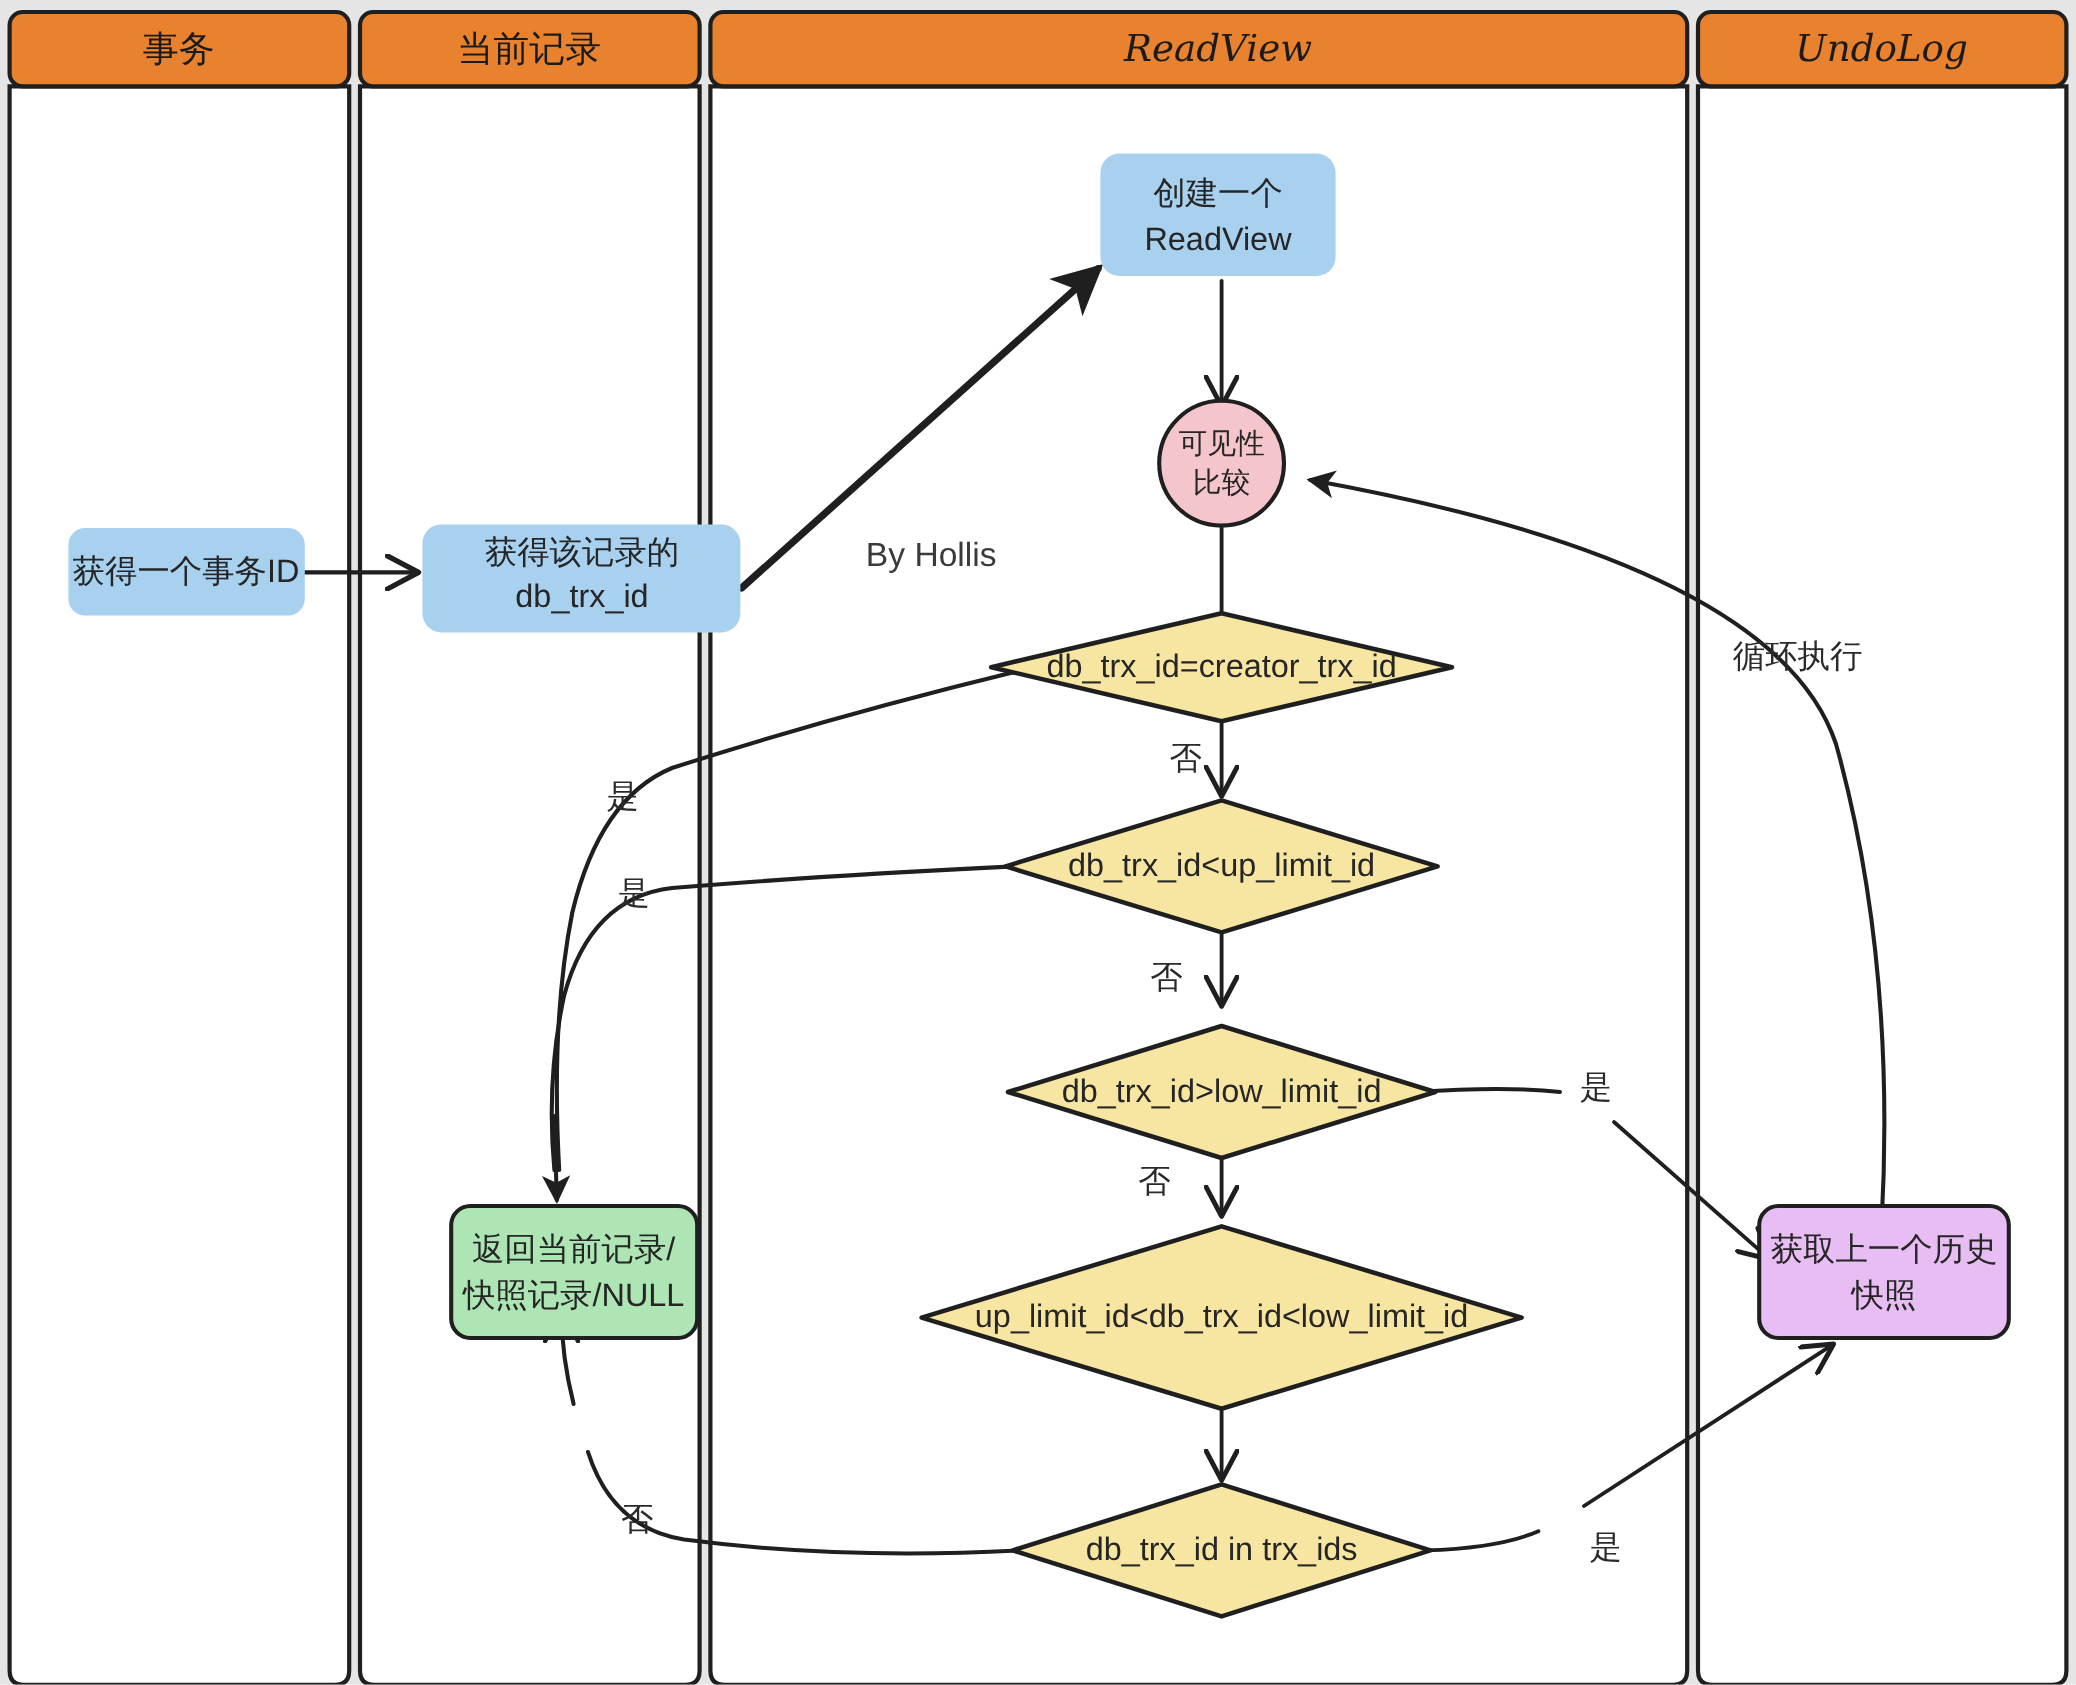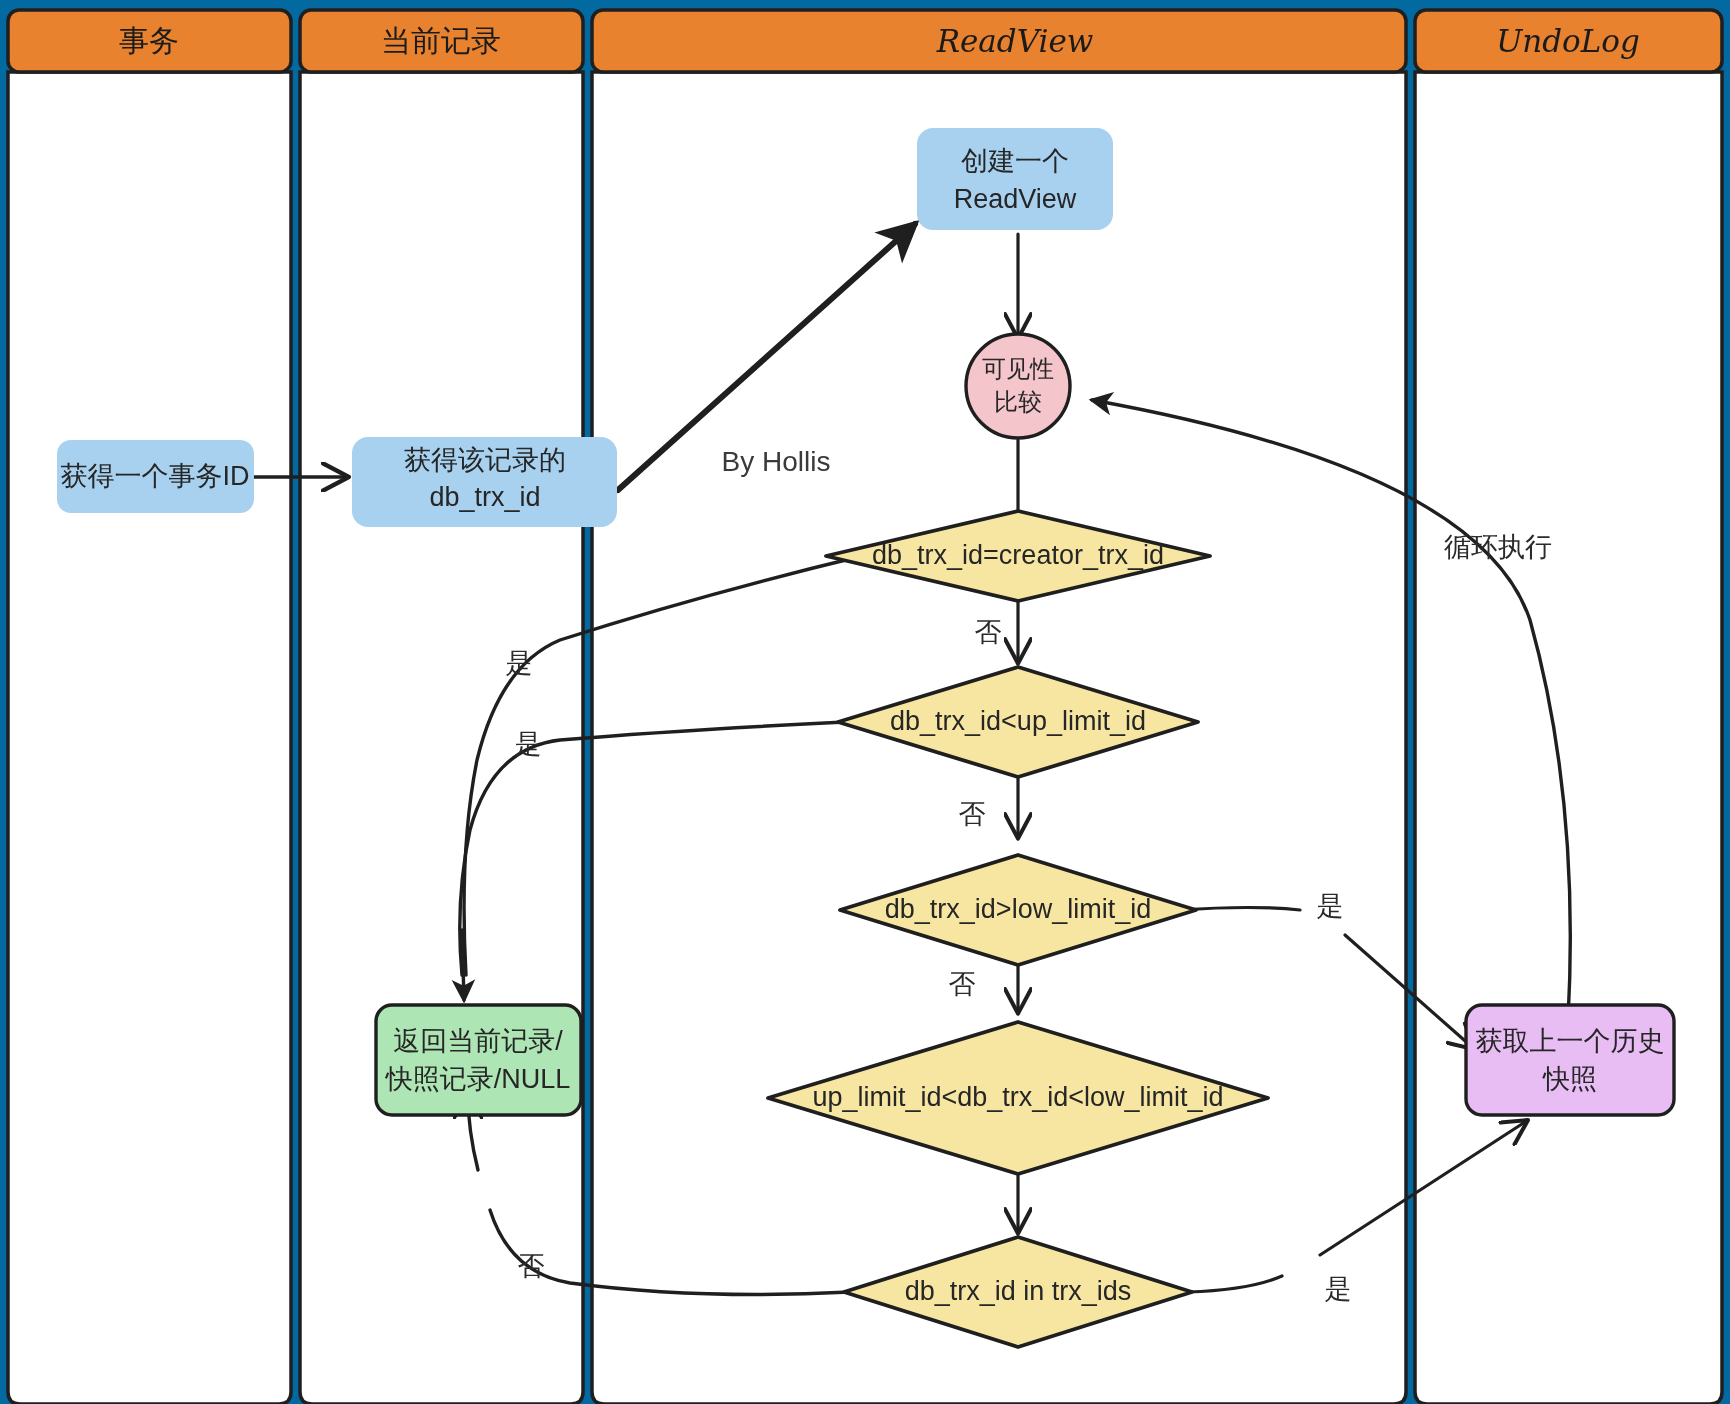--- a/index.html
+++ b/index.html
@@ -7,21 +7,21 @@
     padding: 0;
     background: #ffffff;
   }
   body {
     font-family: "Liberation Sans", sans-serif;
   }
   #stage {
     position: relative;
     width: 1730px;
     height: 1404px;
-    background: #0369a1;
+    background: #e5e5e5;
     overflow: hidden;
   }
   svg#diagram {
     position: absolute;
     left: 0;
     top: 0;
     width: 1730px;
     height: 1404px;
   }
   .lane-header-text {

